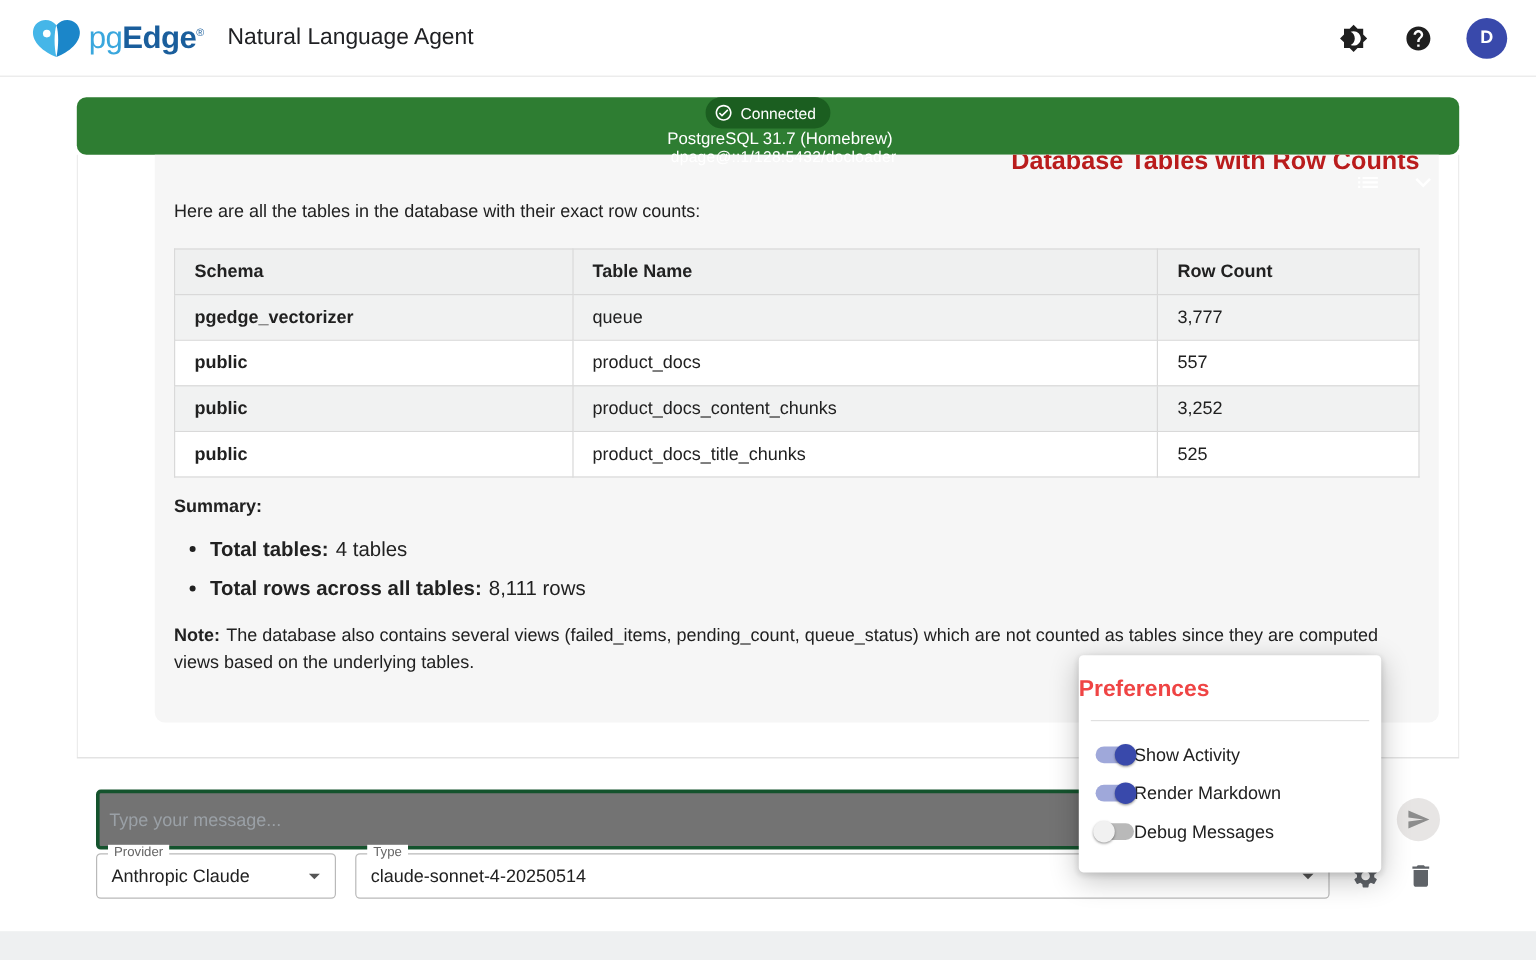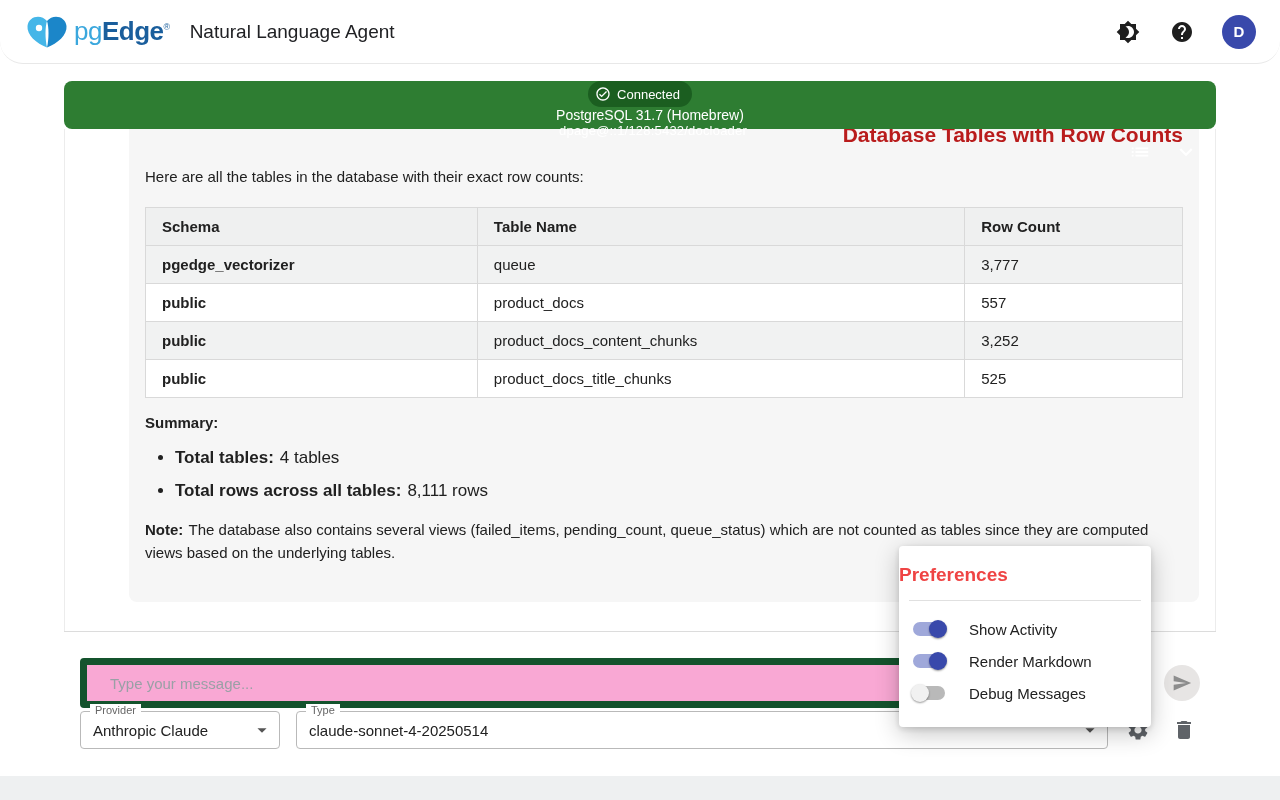--- a/index.html
+++ b/index.html
@@ -1,21 +1,21 @@
 <!DOCTYPE html>
 <html><head>
 <meta charset="utf-8">
 <style>
   * { margin:0; padding:0; box-sizing:border-box; }
   html,body { width:1280px; height:800px; overflow:hidden; }
   body { background:#eef0f1; font-family:"Liberation Sans","DejaVu Sans",sans-serif; color:#212121; }
   .page { background:#fff; height:776px; }
 
   
-  .header { height:64px; display:flex; align-items:center; padding:0 24px; background:#fff; border-bottom:1px solid #e8e8e8;border-radius:23px; }
+  .header { height:64px; display:flex; align-items:center; padding:0 24px; background:#fff; border-bottom:1px solid #e8e8e8; }
   .logo { display:flex; align-items:center; gap:4px; }
   .logo-mark { width:46px; height:38px; }
   .wordmark { font-size:26px; letter-spacing:-0.5px; }
   .wordmark .pg { color:#3aa7dd; font-weight:400; }
   .wordmark .edge { color:#1a5e9c; font-weight:700; }
   .wordmark .reg { font-size:9px; color:#1a5e9c; vertical-align:super; }
   .app-title { margin-left:20px; font-size:19px; color:#202124; }
   .header-right { margin-left:auto; display:flex; align-items:center; gap:26px; }
   .icon-btn { background:none; border:none; cursor:pointer; display:grid; place-items:center; width:28px; height:28px; }
   .avatar { width:34px; height:34px; border-radius:50%; background:#3949ab; color:#fff; font-size:15px; font-weight:700; display:grid; place-items:center; cursor:pointer; }
@@ -43,37 +43,37 @@
   tbody tr:nth-child(even) { background:#ffffff; }
   col.c1{width:32%;} col.c2{width:47%;} col.c3{width:21%;}
   .summary-label { font-weight:700; margin:20px 0 6px; }
   ul { margin:4px 0 18px; padding-left:30px; }
   li { font-size:17px; margin:13px 0; }
   li .val, .note .val { margin-left:0.35em; font-weight:400; }
 
   
   .composer { border-top:1px solid #dcdcdc; padding:26px 16px 0; }
   .msg-row { display:flex; align-items:center; gap:14px; }
-  .msg-input { flex:1; height:50px; border:7px solid #14532d; border-radius:4px; padding:0 23px; font-size:15px; font-family:inherit; color:#212121; outline:none; background:#f9a8d4; }
+  .msg-input { flex:1; height:50px; border:3px solid #14532d; border-radius:4px; padding:0 8px; font-size:15px; font-family:inherit; color:#212121; outline:none; background:#737373; }
   .msg-input::placeholder { color:#9aa0a6; }
   .send-btn { width:36px; height:36px; border-radius:50%; border:none; background:#e7e5e4; display:grid; place-items:center; cursor:pointer; flex:0 0 auto; }
   .ctl-row { margin-top:3px; display:flex; align-items:center; gap:16px; }
   .select { position:relative; height:38px; border:1px solid #b9b9b9; border-radius:4px; background:#fff; display:flex; align-items:center; padding:0 30px 0 12px; font-size:15px; cursor:pointer; }
   .select .flabel { position:absolute; top:-8px; left:9px; background:#fff; padding:0 5px; font-size:11px; color:#666; }
   .select .arrow { position:absolute; right:6px; top:50%; transform:translateY(-50%); }
   .sel-provider { width:200px; }
   .sel-model { flex:1; }
   .ctl-icons { display:flex; align-items:center; gap:18px; padding-right:2px; }
 
   
   .popup { position:fixed; left:899px; top:546px; width:252px; background:#fff; border-radius:4px;
            box-shadow:0 6px 24px rgba(0,0,0,.24), 0 2px 6px rgba(0,0,0,.14); z-index:50; padding-bottom:18px; }
   .popup h3 { font-size:19px; font-weight:700; color:#ef4444; padding:18px 0 14px; }
   .popup .divider { height:1px; background:#e0e0e0; margin:0 10px 12px; }
-  .pref-row { display:flex; align-items:center; gap:24px; height:32px; padding:0 14px; cursor:pointer; }
+  .pref-row { display:flex; align-items:center; gap:0; height:32px; padding:0 14px; cursor:pointer; }
   .pref-label { font-size:15px; }
   .switch { position:relative; width:32px; height:14px; flex:0 0 auto; }
   .switch .track { position:absolute; inset:0; border-radius:7px; background:#b9b9b9; }
   .switch .thumb { position:absolute; top:-2px; left:-2px; width:18px; height:18px; border-radius:50%; background:#f1f1f1; box-shadow:0 1px 2px rgba(0,0,0,.4); }
   .switch.on .track { background:#9fa8da; }
   .switch.on .thumb { left:auto; right:-2px; background:#3949ab; }
 
   svg { display:block; }
 </style>
 </head>

